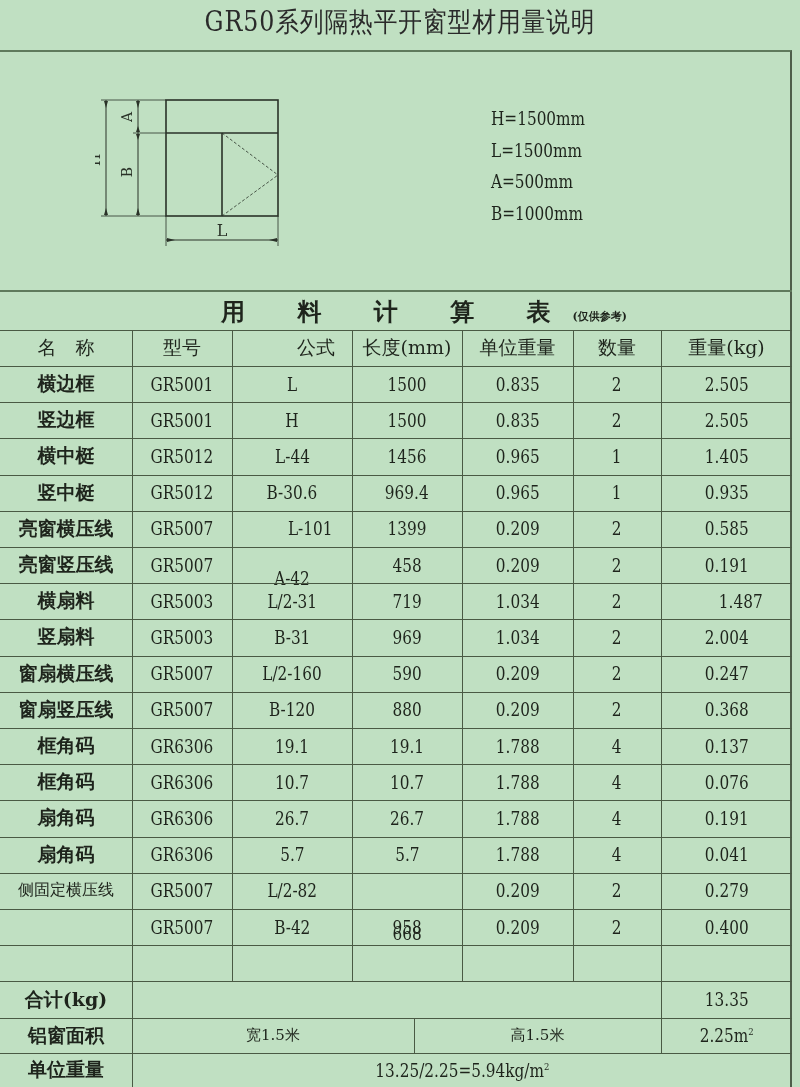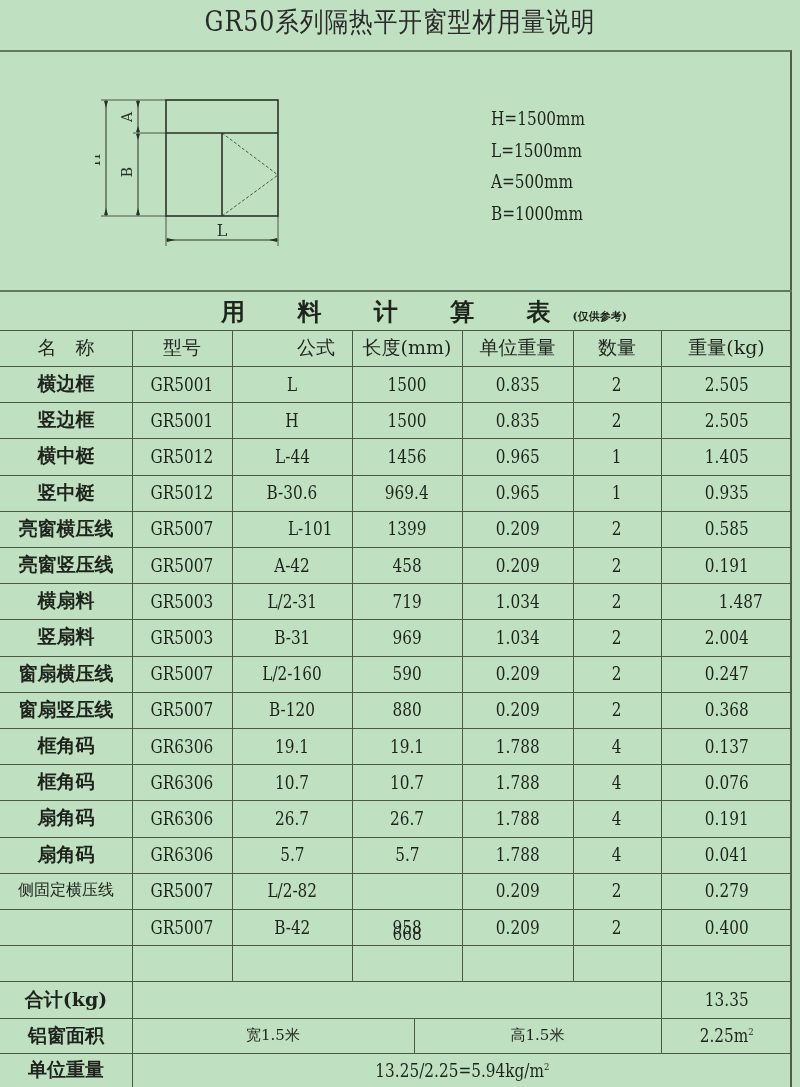--- a/index.html
+++ b/index.html
@@ -197,21 +197,21 @@
     <div class="cell" style="left: 573px; top: 510.8px; width: 88px; height: 36.2px;">
       <span class="num">2</span>
     </div>
     <div class="cell" style="left: 661px; top: 510.8px; width: 131px; height: 36.2px;">
       <span class="num">0.585</span>
     </div>
     <div class="cell name" style="left: 0px; top: 547px; width: 132px; height: 36.2px;">亮窗竖压线</div>
     <div class="cell" style="left: 132px; top: 547px; width: 100px; height: 36.2px;">
       <span class="num">GR5007</span>
     </div>
-    <div class="cell" style="left: 232px; top: 547px; width: 120px; height: 36.2px; text-align: right;">
+    <div class="cell" style="left: 232px; top: 560px; width: 120px; height: 36.2px; text-align: right;">
       <span class="num">A-42</span>
     </div>
     <div class="cell" style="left: 352px; top: 547px; width: 110px; height: 36.2px;">
       <span class="num">458</span>
     </div>
     <div class="cell" style="left: 462px; top: 547px; width: 111px; height: 36.2px;">
       <span class="num">0.209</span>
     </div>
     <div class="cell" style="left: 573px; top: 547px; width: 88px; height: 36.2px;">
       <span class="num">2</span>

